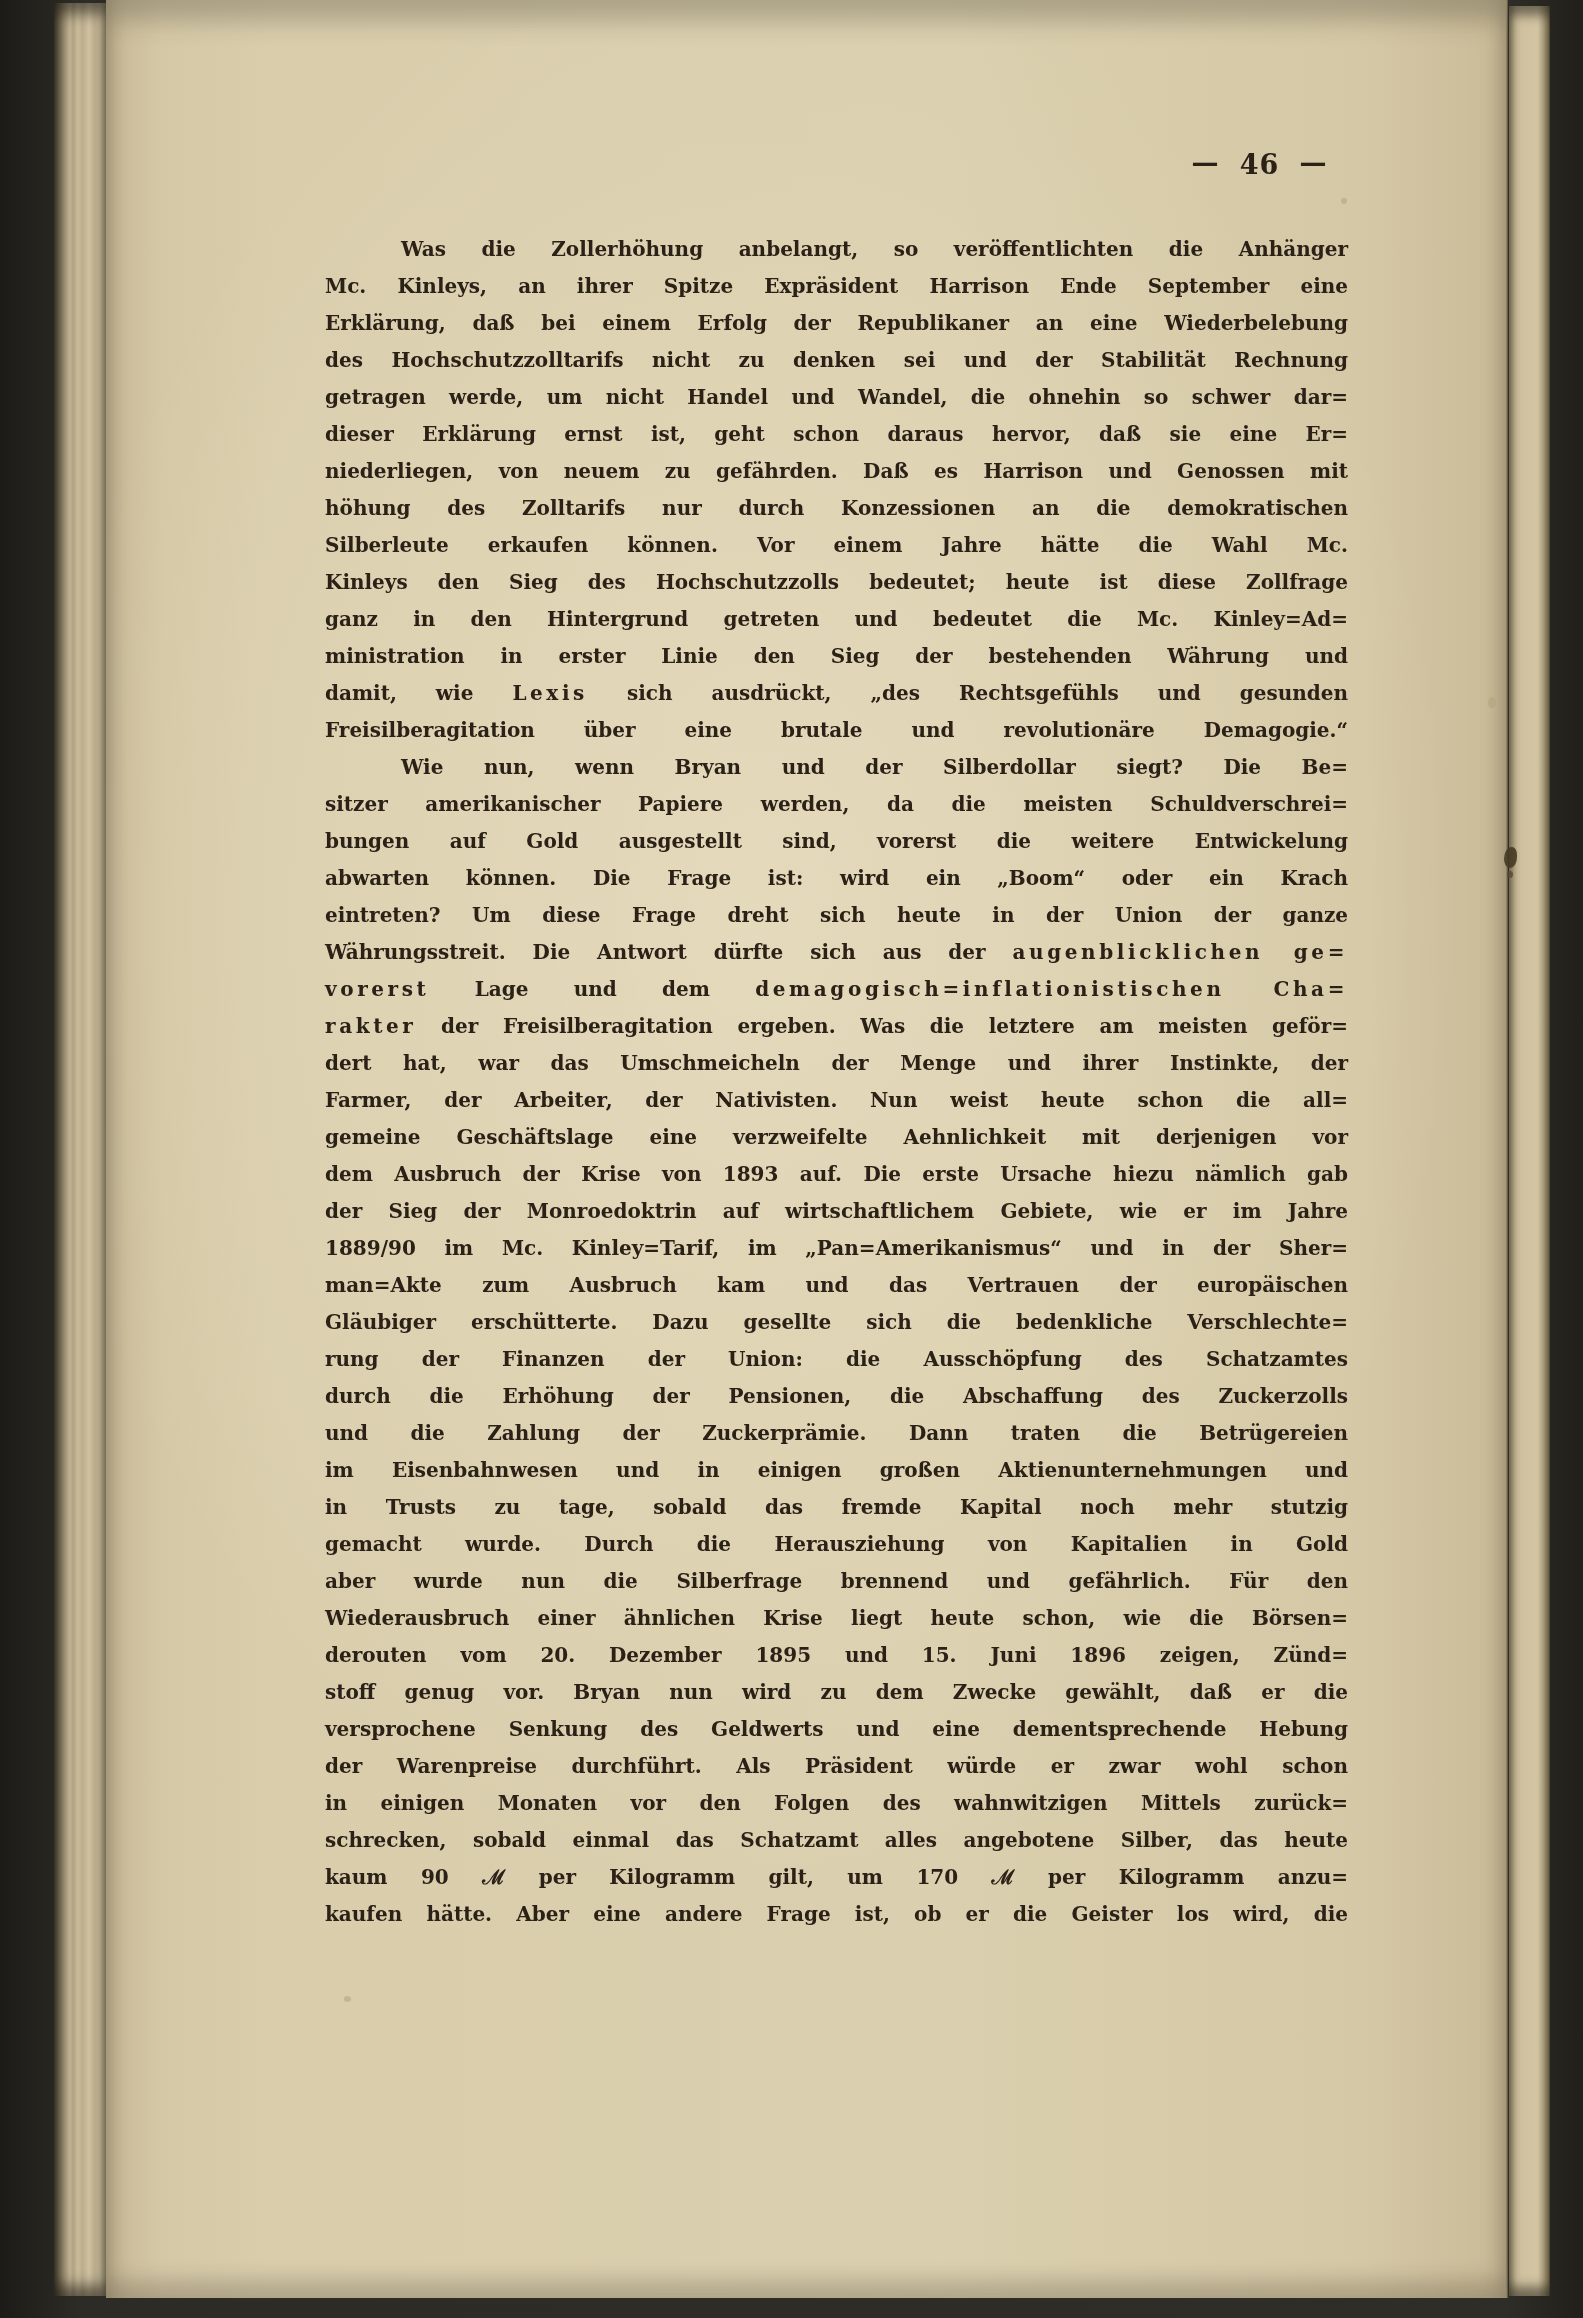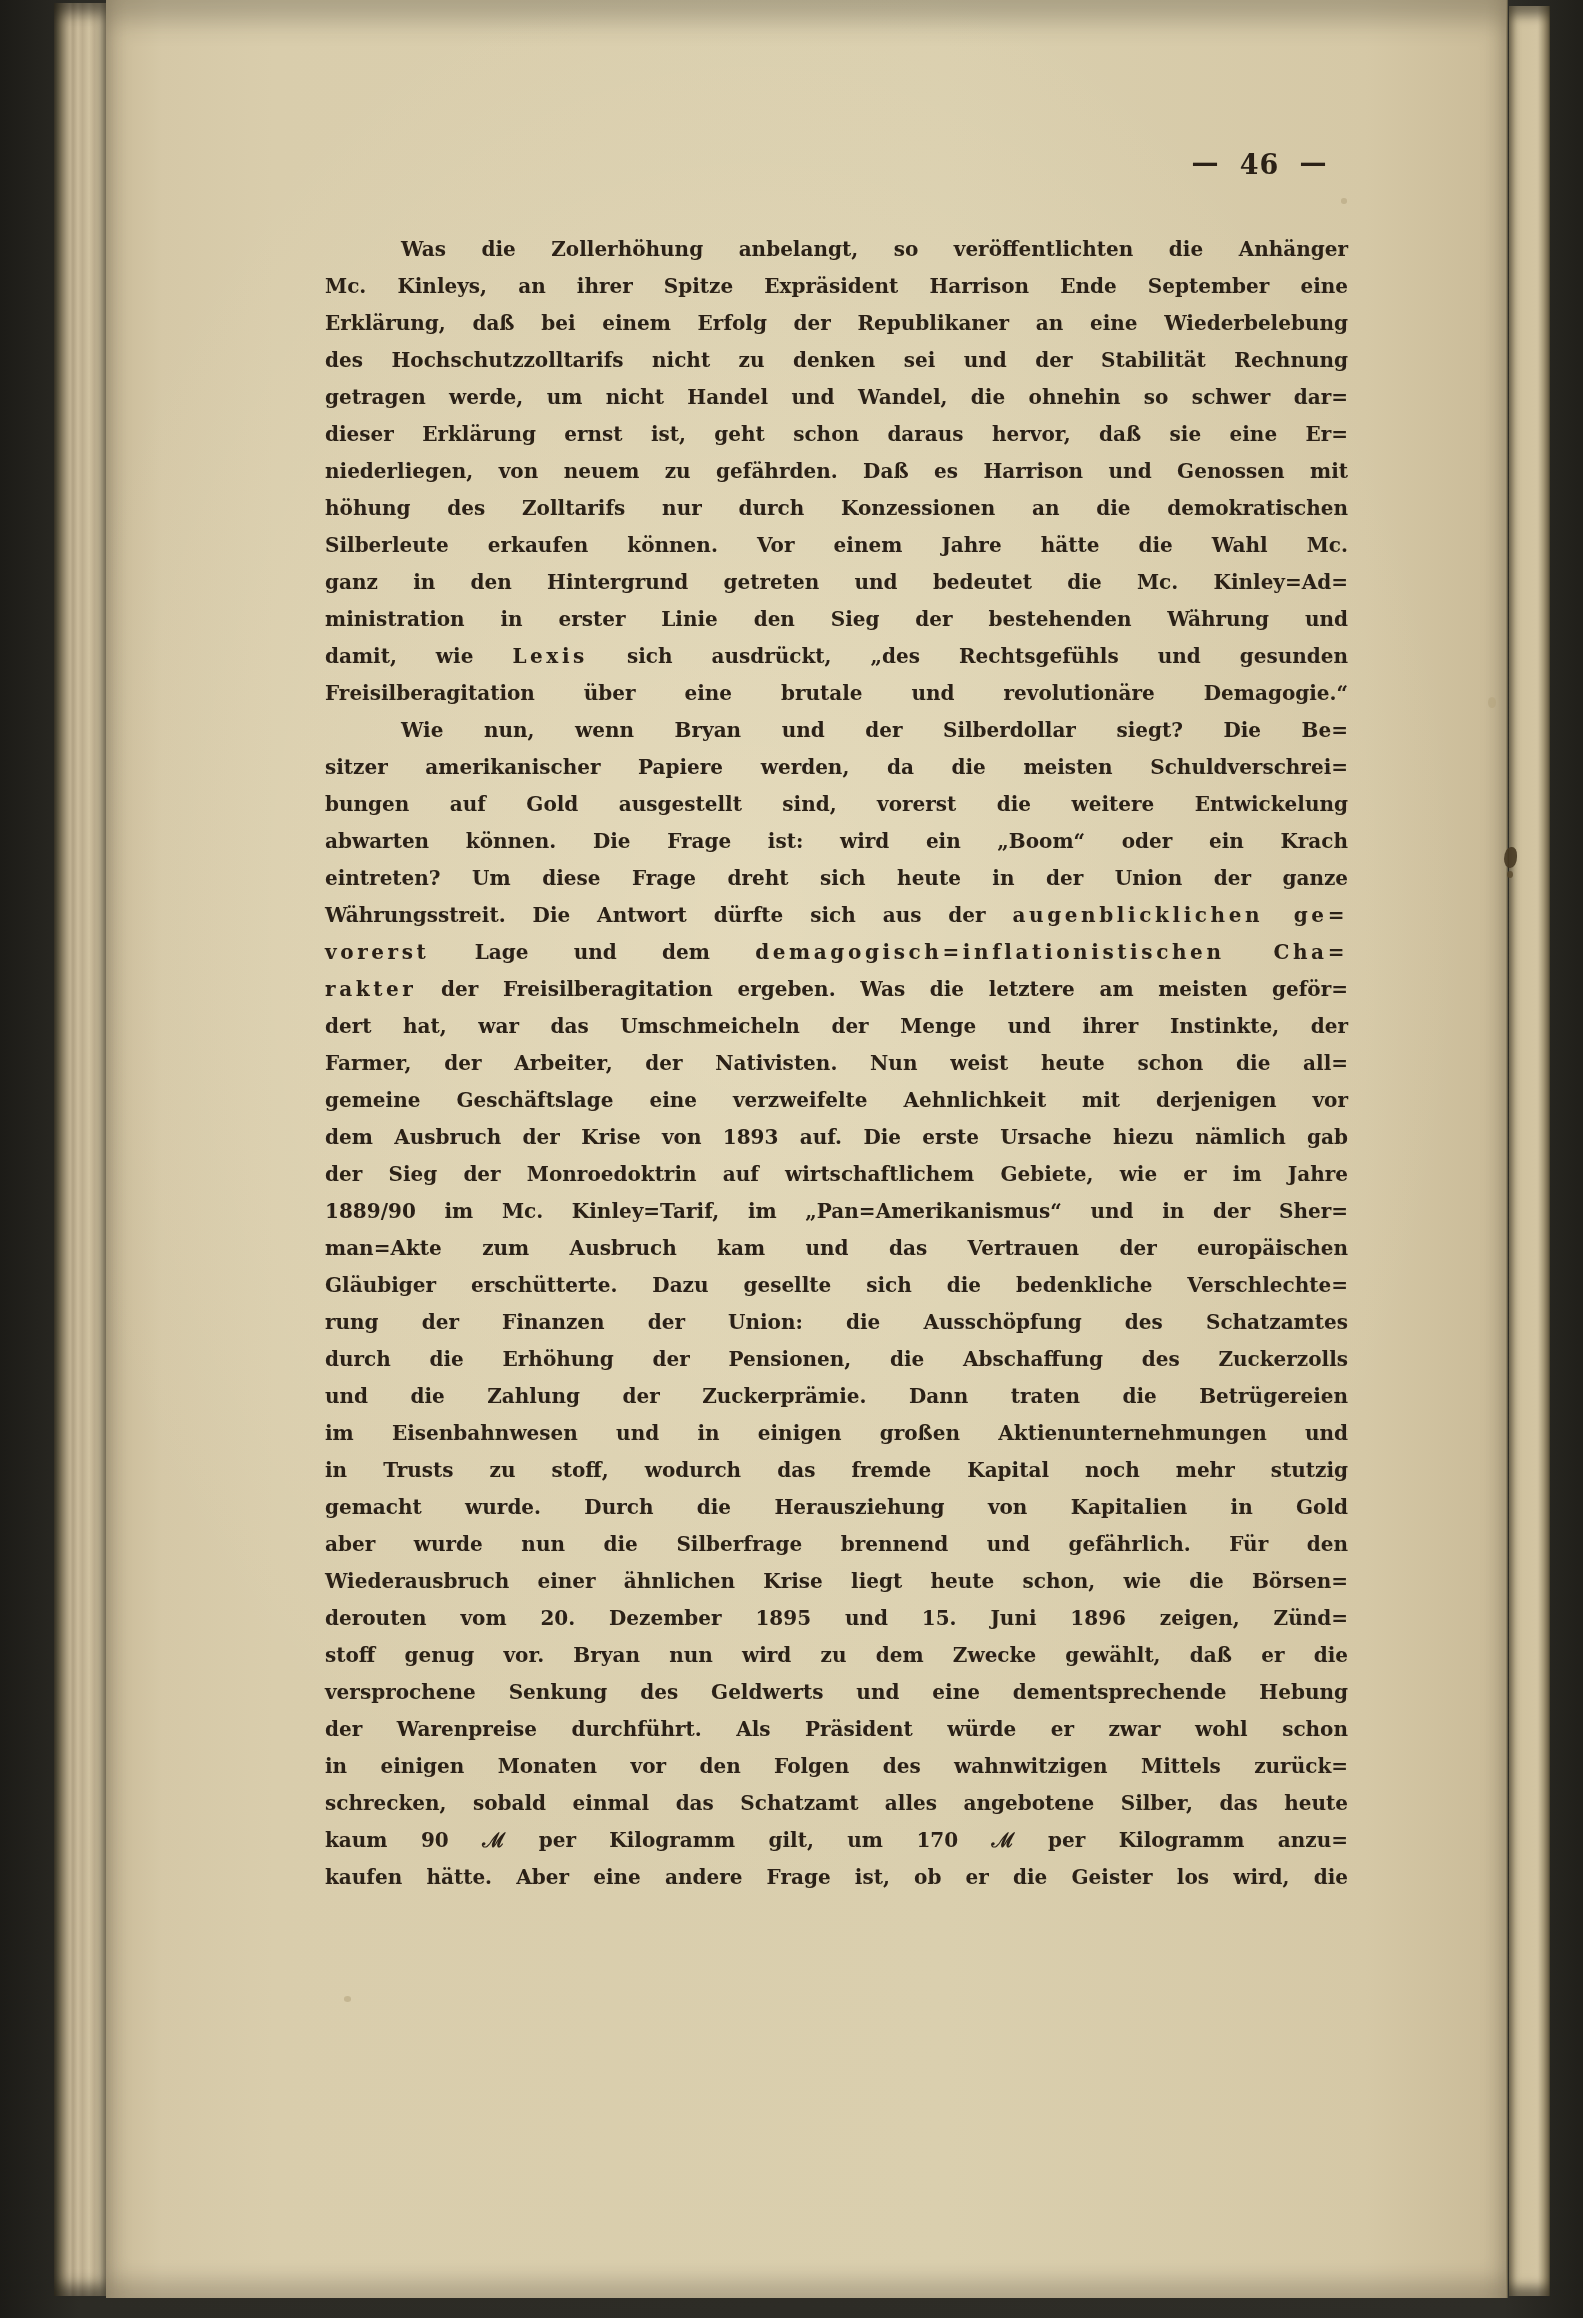--- a/index.html
+++ b/index.html
@@ -161,20 +161,21 @@
 <div class="text-block">
     <div class="line indent">Was die Zollerhöhung anbelangt, so veröffentlichten die Anhänger</div>
     <div class="line">Mc. Kinleys, an ihrer Spitze Expräsident Harrison Ende September eine</div>
     <div class="line">Erklärung, daß bei einem Erfolg der Republikaner an eine Wiederbelebung</div>
     <div class="line">des Hochschutzzolltarifs nicht zu denken sei und der Stabilität Rechnung</div>
     <div class="line">getragen werde, um nicht Handel und Wandel, die ohnehin so schwer dar=</div>
     <div class="line">dieser Erklärung ernst ist, geht schon daraus hervor, daß sie eine Er=</div>
     <div class="line">niederliegen, von neuem zu gefährden. Daß es Harrison und Genossen mit</div>
     <div class="line">höhung des Zolltarifs nur durch Konzessionen an die demokratischen</div>
     <div class="line">Silberleute erkaufen können. Vor einem Jahre hätte die Wahl Mc.</div>
+    <div class="line">Kinleys den Sieg des Hochschutzzolls bedeutet; heute ist diese Zollfrage</div>
     <div class="line">ganz in den Hintergrund getreten und bedeutet die Mc. Kinley=Ad=</div>
     <div class="line">ministration in erster Linie den Sieg der bestehenden Währung und</div>
     <div class="line"><span>damit, wie </span><span class="spaced">Lexis</span><span> sich ausdrückt, „des Rechtsgefühls und gesunden</span></div>
     <div class="line">Freisilberagitation über eine brutale und revolutionäre Demagogie.“</div>
     <div class="line indent">Wie nun, wenn Bryan und der Silberdollar siegt? Die Be=</div>
     <div class="line">sitzer amerikanischer Papiere werden, da die meisten Schuldverschrei=</div>
     <div class="line">bungen auf Gold ausgestellt sind, vorerst die weitere Entwickelung</div>
     <div class="line">abwarten können. Die Frage ist: wird ein „Boom“ oder ein Krach</div>
     <div class="line">eintreten? Um diese Frage dreht sich heute in der Union der ganze</div>
     <div class="line"><span>Währungsstreit. Die Antwort dürfte sich aus der </span><span class="spaced">augenblicklichen ge=</span></div>
@@ -185,21 +186,21 @@
     <div class="line">gemeine Geschäftslage eine verzweifelte Aehnlichkeit mit derjenigen vor</div>
     <div class="line">dem Ausbruch der Krise von 1893 auf. Die erste Ursache hiezu nämlich gab</div>
     <div class="line">der Sieg der Monroedoktrin auf wirtschaftlichem Gebiete, wie er im Jahre</div>
     <div class="line">1889/90 im Mc. Kinley=Tarif, im „Pan=Amerikanismus“ und in der Sher=</div>
     <div class="line">man=Akte zum Ausbruch kam und das Vertrauen der europäischen</div>
     <div class="line">Gläubiger erschütterte. Dazu gesellte sich die bedenkliche Verschlechte=</div>
     <div class="line">rung der Finanzen der Union: die Ausschöpfung des Schatzamtes</div>
     <div class="line">durch die Erhöhung der Pensionen, die Abschaffung des Zuckerzolls</div>
     <div class="line">und die Zahlung der Zuckerprämie. Dann traten die Betrügereien</div>
     <div class="line">im Eisenbahnwesen und in einigen großen Aktienunternehmungen und</div>
-    <div class="line">in Trusts zu stoff, wodurch das fremde Kapital noch mehr stutzig</div>
+    <div class="line">in Trusts zu tage, sobald das fremde Kapital noch mehr stutzig</div>
     <div class="line">gemacht wurde. Durch die Herausziehung von Kapitalien in Gold</div>
     <div class="line">aber wurde nun die Silberfrage brennend und gefährlich. Für den</div>
     <div class="line">Wiederausbruch einer ähnlichen Krise liegt heute schon, wie die Börsen=</div>
     <div class="line">derouten vom 20. Dezember 1895 und 15. Juni 1896 zeigen, Zünd=</div>
     <div class="line">stoff genug vor. Bryan nun wird zu dem Zwecke gewählt, daß er die</div>
     <div class="line">versprochene Senkung des Geldwerts und eine dementsprechende Hebung</div>
     <div class="line">der Warenpreise durchführt. Als Präsident würde er zwar wohl schon</div>
     <div class="line">in einigen Monaten vor den Folgen des wahnwitzigen Mittels zurück=</div>
     <div class="line">schrecken, sobald einmal das Schatzamt alles angebotene Silber, das heute</div>
     <div class="line">kaum 90 ℳ per Kilogramm gilt, um 170 ℳ per Kilogramm anzu=</div>

